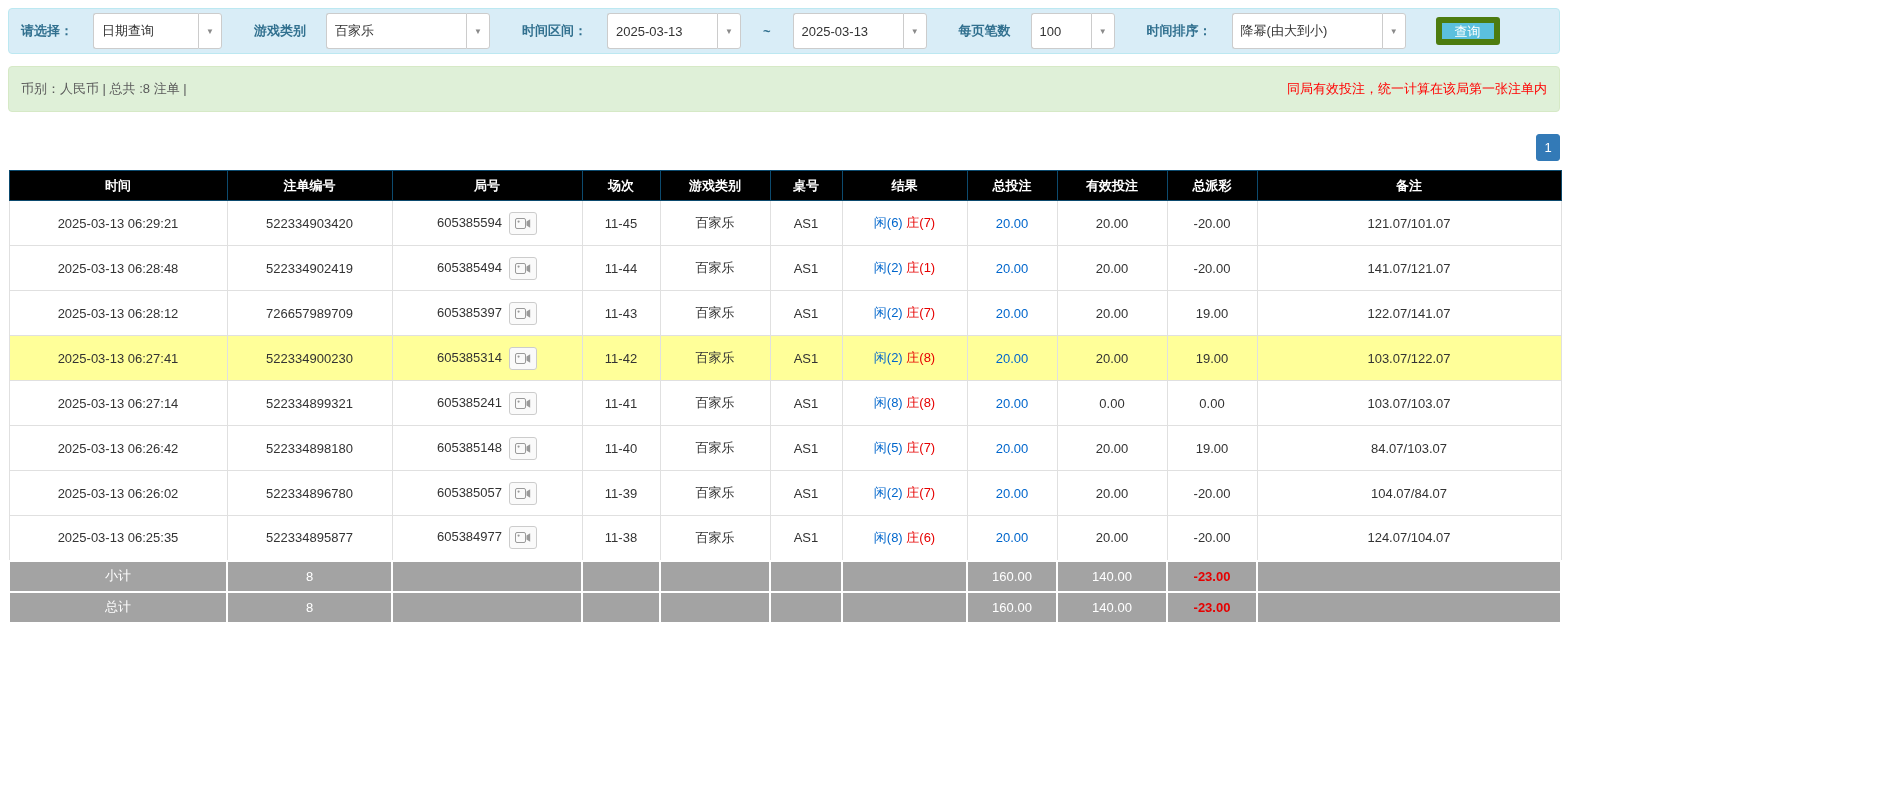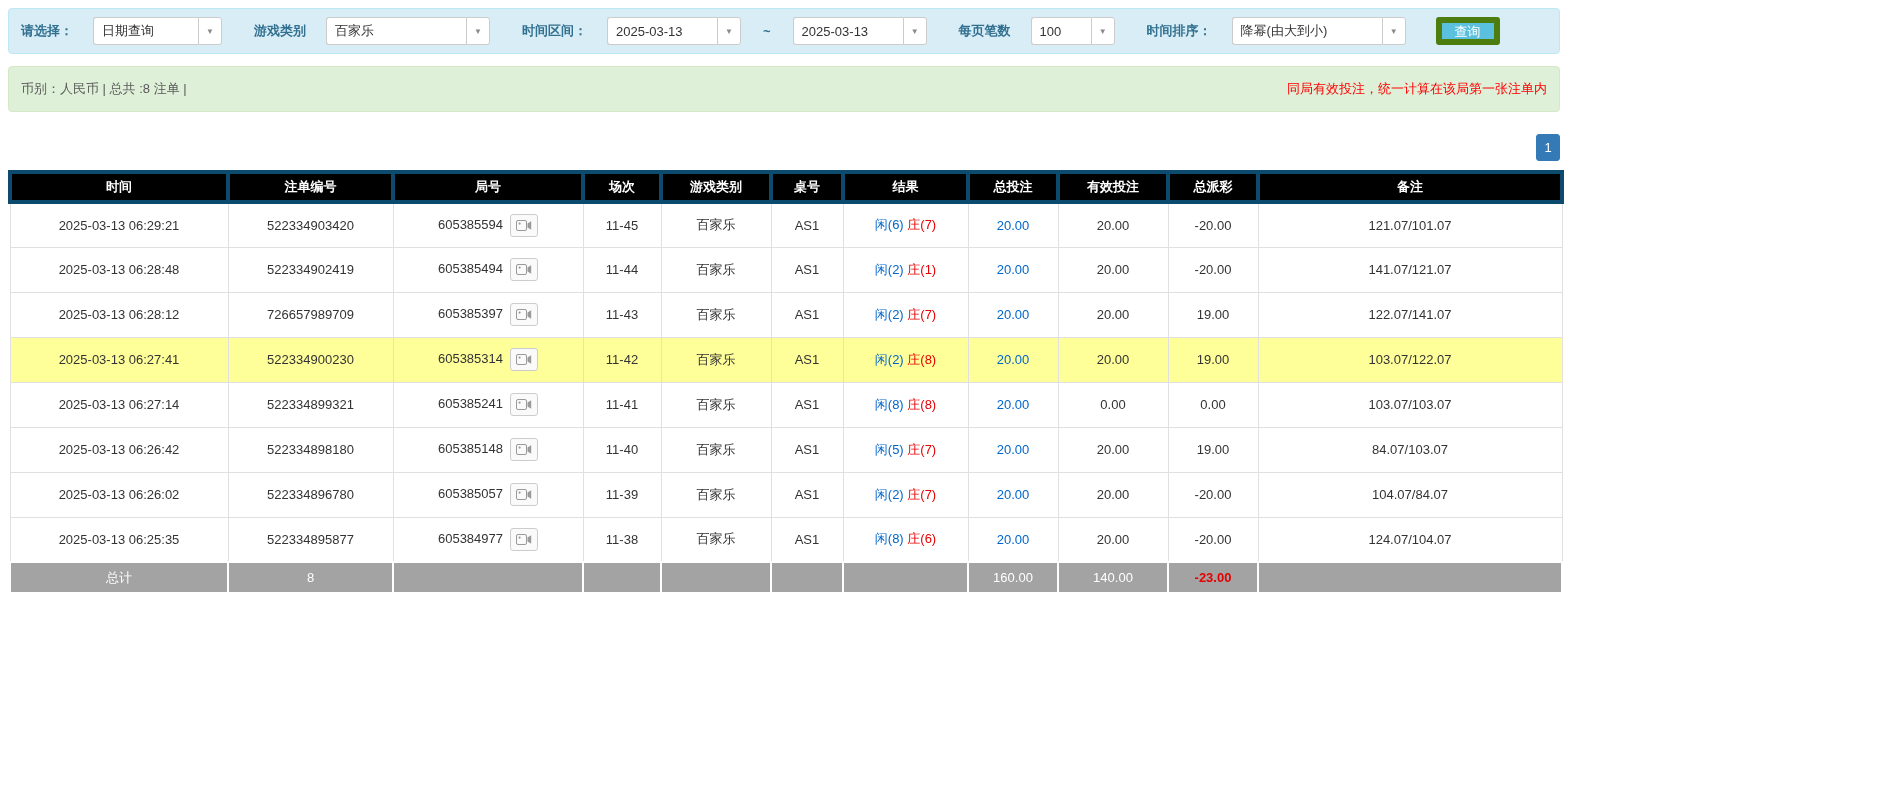--- a/index.html
+++ b/index.html
@@ -22,21 +22,21 @@
   
   .filter-bar {
     background: #d9edf7; border: 1px solid #bce8f1; border-radius: 4px;
     height: 46px; padding: 0 10px;
     display: flex; align-items: center; gap: 20px;
     font-size: 13px;
   }
   .filter-label { color: #31708f; font-weight: bold; white-space: nowrap; margin-left: 12px; }
   .filter-label.first { margin-left: 2px; }
   .range-sep { color: #31708f; font-weight: bold; margin: 0 2px; }
-  .combo { display: flex; height: 28px; }
+  .combo { display: flex; height: 36px; }
   .combo input {
     border: 1px solid #ccc; border-right: none;
     padding: 0 8px; font-size: 13px; color: #333;
     border-radius: 3px 0 0 3px; background: #fff; outline: none;
   }
   .combo .caret-btn {
     width: 24px; border: 1px solid #ccc; background: #fff;
     border-radius: 0 3px 3px 0; color: #8a8a8a; font-size: 8px;
     display: flex; align-items: center; justify-content: center; cursor: pointer;
   }
@@ -68,21 +68,21 @@
     background: #337ab7; border: 1px solid #337ab7; color: #fff;
     min-width: 24px; height: 27px; padding: 0 6px;
     display: flex; align-items: center; justify-content: center;
     font-size: 13px; border-radius: 3px; cursor: pointer;
   }
 
   
   table.records { width: 1552px; border-collapse: collapse; font-size: 13px; table-layout: fixed; }
   table.records th {
     background: #000; color: #fff; font-weight: bold;
-    height: 30px; border: 4px solid #0c4a6e; text-align: center;
+    height: 30px; border: 1px solid #0c4a6e; text-align: center;
   }
   table.records td {
     border: 1px solid #e0e0e0; height: 45px;
     text-align: center; background: #fff; color: #333;
   }
   tr.highlight td { background: #ffff99; }
   .player { color: #0066cc; }
   .banker { color: #e60000; }
   .link-blue { color: #0066cc; cursor: pointer; }
   .neg { color: #e60000; }
@@ -378,20 +378,33 @@
       <span class="banker">庄(6)</span>
     </td>
     <td><span class="link-blue">20.00</span></td>
     <td>20.00</td>
     <td class="neg">-20.00</td>
     <td>124.07/104.07</td>
   </tr>
 </tbody>
     <tfoot>
       <tr class="footer">
+        <td>小计</td>
+        <td>8</td>
+        <td></td>
+        <td></td>
+        <td></td>
+        <td></td>
+        <td></td>
+        <td>160.00</td>
+        <td>140.00</td>
+        <td class="neg">-23.00</td>
+        <td></td>
+      </tr>
+      <tr class="footer">
         <td>总计</td>
         <td>8</td>
         <td></td>
         <td></td>
         <td></td>
         <td></td>
         <td></td>
         <td>160.00</td>
         <td>140.00</td>
         <td class="neg">-23.00</td>

